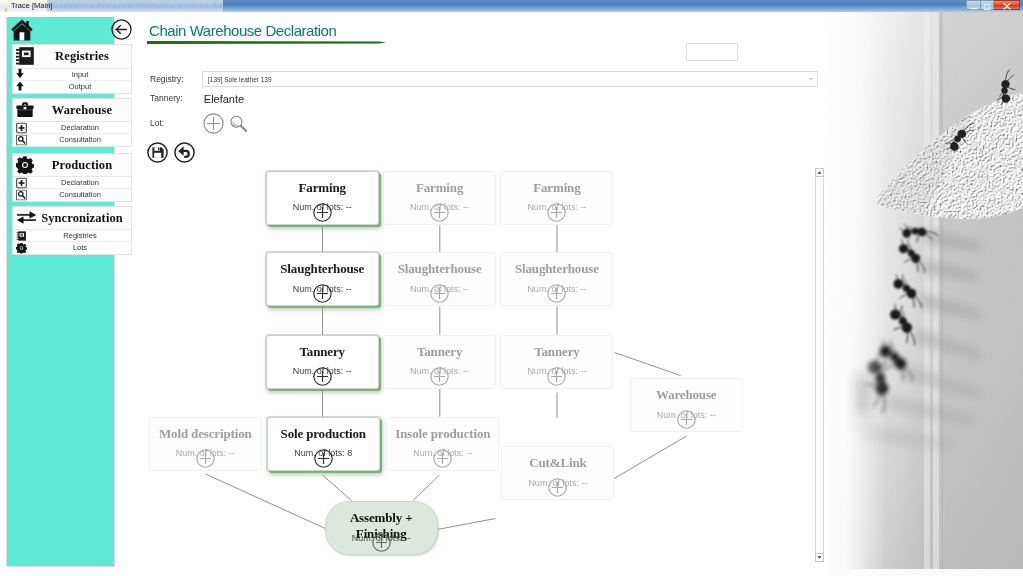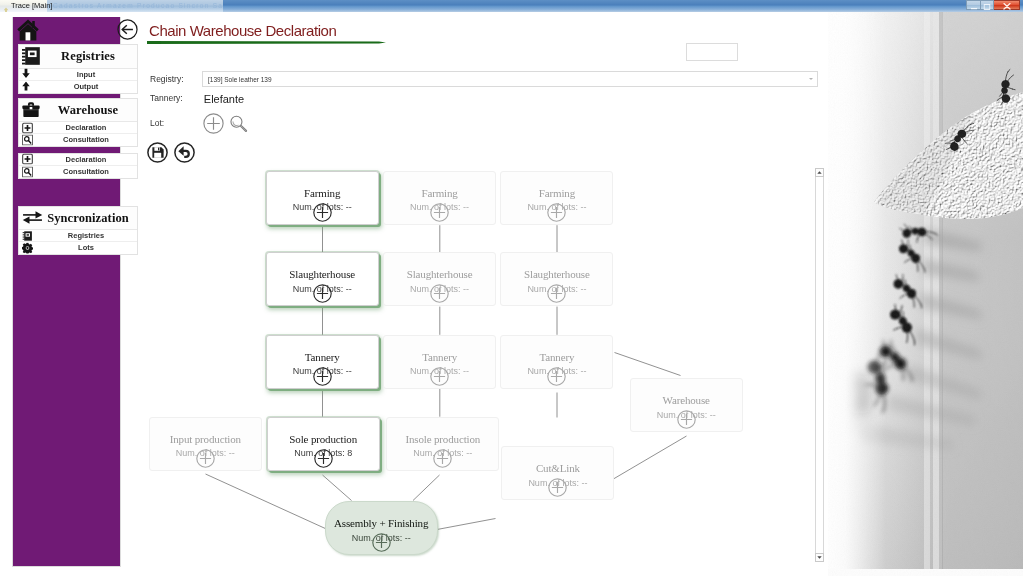--- a/index.html
+++ b/index.html
@@ -22,40 +22,40 @@
     color:rgba(146,180,216,.85);white-space:nowrap;letter-spacing:1.3px;overflow:hidden;width:170px;}
   .winbtns{position:absolute;left:966px;top:0;height:10px;display:flex;}
   .winbtn{height:10px;position:relative;box-sizing:border-box;}
   .winbtn.min{width:14px;background:linear-gradient(to bottom,#c3d7e9,#b3cbe2 48%,#9cbcd9 52%,#c2d9ec);border:1px solid #7f9cb6;border-right:none;}
   .winbtn.max{width:14px;background:linear-gradient(to bottom,#c3d7e9,#b3cbe2 48%,#9cbcd9 52%,#c2d9ec);border:1px solid #7f9cb6;}
   .winbtn.close{width:26px;background:linear-gradient(to bottom,#ef8a6d,#e25436 45%,#cd3217 52%,#e27a58);border:1px solid #9c3828;border-left:none;}
   .wb-glyph{position:absolute;left:50%;top:50%;transform:translate(-50%,-50%);}
 
 
   
-  .sidebar{position:absolute;left:12px;top:17px;width:109px;height:550px;background:#701a75;
+  .sidebar{position:absolute;left:6px;top:17px;width:109px;height:550px;background:#5eead4;
     border:1px solid #dcdcdc;border-top:none;box-sizing:border-box;}
   .sb-top{position:relative;height:30px;}
   .home-icon{position:absolute;left:3.5px;top:2px;width:22px;height:22px;line-height:0;}
   .back-btn{position:absolute;left:103.5px;top:1.5px;width:21px;height:21px;line-height:0;}
   .sb-group{position:absolute;left:5px;width:120px;border:1px solid #e2e2e2;box-sizing:border-box;background:#fff;}
   .sb-head{height:23.5px;box-sizing:border-box;position:relative;border-bottom:1px solid #e8e8e8;background:#fdfdfd;}
   .sb-head .ic{position:absolute;left:2.5px;top:50%;transform:translateY(-50%);width:18px;height:18px;}
   .sb-head .lb{position:absolute;left:24px;right:4px;top:0;height:23.5px;line-height:23.5px;text-align:center;
     font-size:12.5px;font-weight:bold;color:#111;font-family:"Liberation Serif",serif;letter-spacing:.1px;}
   .sb-row{height:12px;box-sizing:border-box;position:relative;border-bottom:1px solid #eee;}
   .sb-row:last-child{border-bottom:none;}
   .sb-row .ic{position:absolute;left:3px;top:50%;transform:translateY(-50%);width:11px;height:11px;line-height:0;}
   .sb-row .lb{position:absolute;left:18px;right:2px;top:0;height:12px;line-height:12px;text-align:center;
-    font-size:7.5px;color:#333;font-weight:bold;}
+    font-size:7.5px;color:#333;}
 
 
   
   .main{position:absolute;left:140px;top:12px;right:0;bottom:0;}
-  .page-title{position:absolute;left:9px;top:10px;font-size:15px;color:#7f1d1d;
+  .page-title{position:absolute;left:9px;top:10px;font-size:15px;color:#0f766e;
     font-family:"Liberation Sans",sans-serif;white-space:nowrap;letter-spacing:-0.45px;}
   .title-rule{position:absolute;left:7px;top:28px;width:240px;height:5px;}
   .title-rule svg{display:block;}
   .fld-label{position:absolute;font-size:8.5px;color:#333;}
   .registry-label{left:10px;top:62px;width:45px;}
   .vendor-label{left:10px;top:80.5px;width:45px;}
   .lot-label{left:10px;top:106px;width:45px;}
   .registry-select{position:absolute;left:62px;top:58.6px;width:616px;height:16px;
     background:#fff;border:1px solid #dadada;box-sizing:border-box;}
   .registry-select .val{position:absolute;left:5px;top:0;height:16px;line-height:16px;font-size:6.5px;color:#333;}
@@ -79,21 +79,21 @@
 
   
   .diagram{position:absolute;left:140px;top:160px;width:670px;height:416px;overflow:hidden;}
   .dg-svg{position:absolute;left:0;top:0;z-index:1;}
   .node{position:absolute;width:113px;height:54px;box-sizing:border-box;background:#fff;z-index:2;
     border:1px solid #ececec;border-radius:3px;}
   .node.inactive{border:1px solid #f0f0f0;background:#fdfdfd;}
   .node.active{border:1px solid #cfcfcf;background:#fff;
     box-shadow:0 0 0 1px rgba(130,172,132,.35), 2px 2px 0 0 #7fae81, 2px 3px 4px 1px rgba(120,165,122,.5);}
   .node.sel{border:1px solid #cbd9cb;background:#dde7dd;box-shadow:1px 1px 2px rgba(140,170,140,.45);}
-  .node .nt{position:absolute;left:0;right:0;top:15px;text-align:center;font-size:11px;font-weight:normal;
+  .node .nt{position:absolute;left:0;right:0;top:8px;text-align:center;font-size:13px;font-weight:bold;
     font-family:"Liberation Serif",serif;color:#1a1a1a;letter-spacing:-0.15px;}
   .node .ns{position:absolute;left:0;right:0;top:15.6px;text-align:center;font-size:9px;color:#3b3b3b;margin-top:15px;}
   .node .np{position:absolute;left:50%;top:31px;margin-left:-9.5px;width:19px;height:19px;}
   .node.inactive .nt{color:#9d9d9d;}
   .node.inactive .ns{color:#a9a9a9;}
   .node.sel .nt{color:#101510;}
   .node.sel .ns{color:#3a463a;}
 
 
   
@@ -412,21 +412,21 @@
       </div>
       <div class="node inactive" style="left: 489.7px; top: 218.4px;">
         <div class="nt">Warehouse</div>
         <div class="ns">Num. of lots: --</div>
         <div class="np"><svg viewBox="0 0 19 19" width="19" height="19">
             <circle cx="9.5" cy="9.5" r="8.7" fill="none" stroke="#a8a8a8" stroke-width="1.15"></circle>
             <path d="M9.5 3.9v11.2M3.9 9.5h11.2" stroke="#a8a8a8" stroke-width="1.15"></path>
           </svg></div>
       </div>
       <div class="node inactive" style="left: 8.8px; top: 256.7px;">
-        <div class="nt">Input production</div>
+        <div class="nt">Mold description</div>
         <div class="ns">Num. of lots: --</div>
         <div class="np"><svg viewBox="0 0 19 19" width="19" height="19">
             <circle cx="9.5" cy="9.5" r="8.7" fill="none" stroke="#a8a8a8" stroke-width="1.15"></circle>
             <path d="M9.5 3.9v11.2M3.9 9.5h11.2" stroke="#a8a8a8" stroke-width="1.15"></path>
           </svg></div>
       </div>
       <div class="node active" style="left: 126.7px; top: 256.7px;">
         <div class="nt">Sole production</div>
         <div class="ns">Num. of lots: 8</div>
         <div class="np"><svg viewBox="0 0 19 19" width="19" height="19">
@@ -539,20 +539,28 @@
         <div class="sb-row">
           <span class="ic"><svg viewBox="0 0 12 12" width="11" height="11">
               <rect x="0.6" y="0.6" width="10.8" height="10.8" fill="#fff" stroke="#545454" stroke-width="1"></rect>
               <circle cx="5.2" cy="4.8" r="2.4" fill="none" stroke="#141414" stroke-width="1.3"></circle>
               <path d="M7 6.6 9.5 9.2" stroke="#141414" stroke-width="1.5" stroke-linecap="square"></path>
             </svg></span>
           <span class="lb">Consultation</span>
         </div>
       </div>
       <div class="sb-group" style="top: 135.9px;">
+        <div class="sb-head">
+          <span class="ic"><svg viewBox="0 0 20 20" width="18" height="18">
+              <path d="M8.2 0.4h3.6l.4 2.4c.7.2 1.3.5 1.9.9l2-1.4 2.6 2.6-1.4 2c.4.6.7 1.2.9 1.9l2.4.4v3.6l-2.4.4c-.2.7-.5 1.3-.9 1.9l1.4 2-2.6 2.6-2-1.4c-.6.4-1.2.7-1.9.9l-.4 2.4H8.2l-.4-2.4c-.7-.2-1.3-.5-1.9-.9l-2 1.4-2.6-2.6 1.4-2c-.4-.6-.7-1.2-.9-1.9L-.6 11.8V8.2l2.4-.4c.2-.7.5-1.3.9-1.9l-1.4-2L3.9 1.3l2 1.4c.6-.4 1.2-.7 1.9-.9z" fill="#141414"></path>
+              <circle cx="10" cy="10" r="3.3" fill="#fff"></circle>
+              <circle cx="10" cy="10" r="2.1" fill="#141414"></circle>
+            </svg></span>
+          <span class="lb">Production</span>
+        </div>
         <div class="sb-row">
           <span class="ic"><svg viewBox="0 0 12 12" width="11" height="11">
               <rect x="0.7" y="0.7" width="10.6" height="10.6" rx="1.6" fill="#fff" stroke="#4d4d4d" stroke-width="1.3"></rect>
               <path d="M5.1 2.8h1.8v2.3h2.3v1.8H6.9v2.3H5.1V6.9H2.8V5.1h2.3z" fill="#141414"></path>
             </svg></span>
           <span class="lb">Declaration</span>
         </div>
         <div class="sb-row">
           <span class="ic"><svg viewBox="0 0 12 12" width="11" height="11">
               <rect x="0.6" y="0.6" width="10.8" height="10.8" fill="#fff" stroke="#545454" stroke-width="1"></rect>

